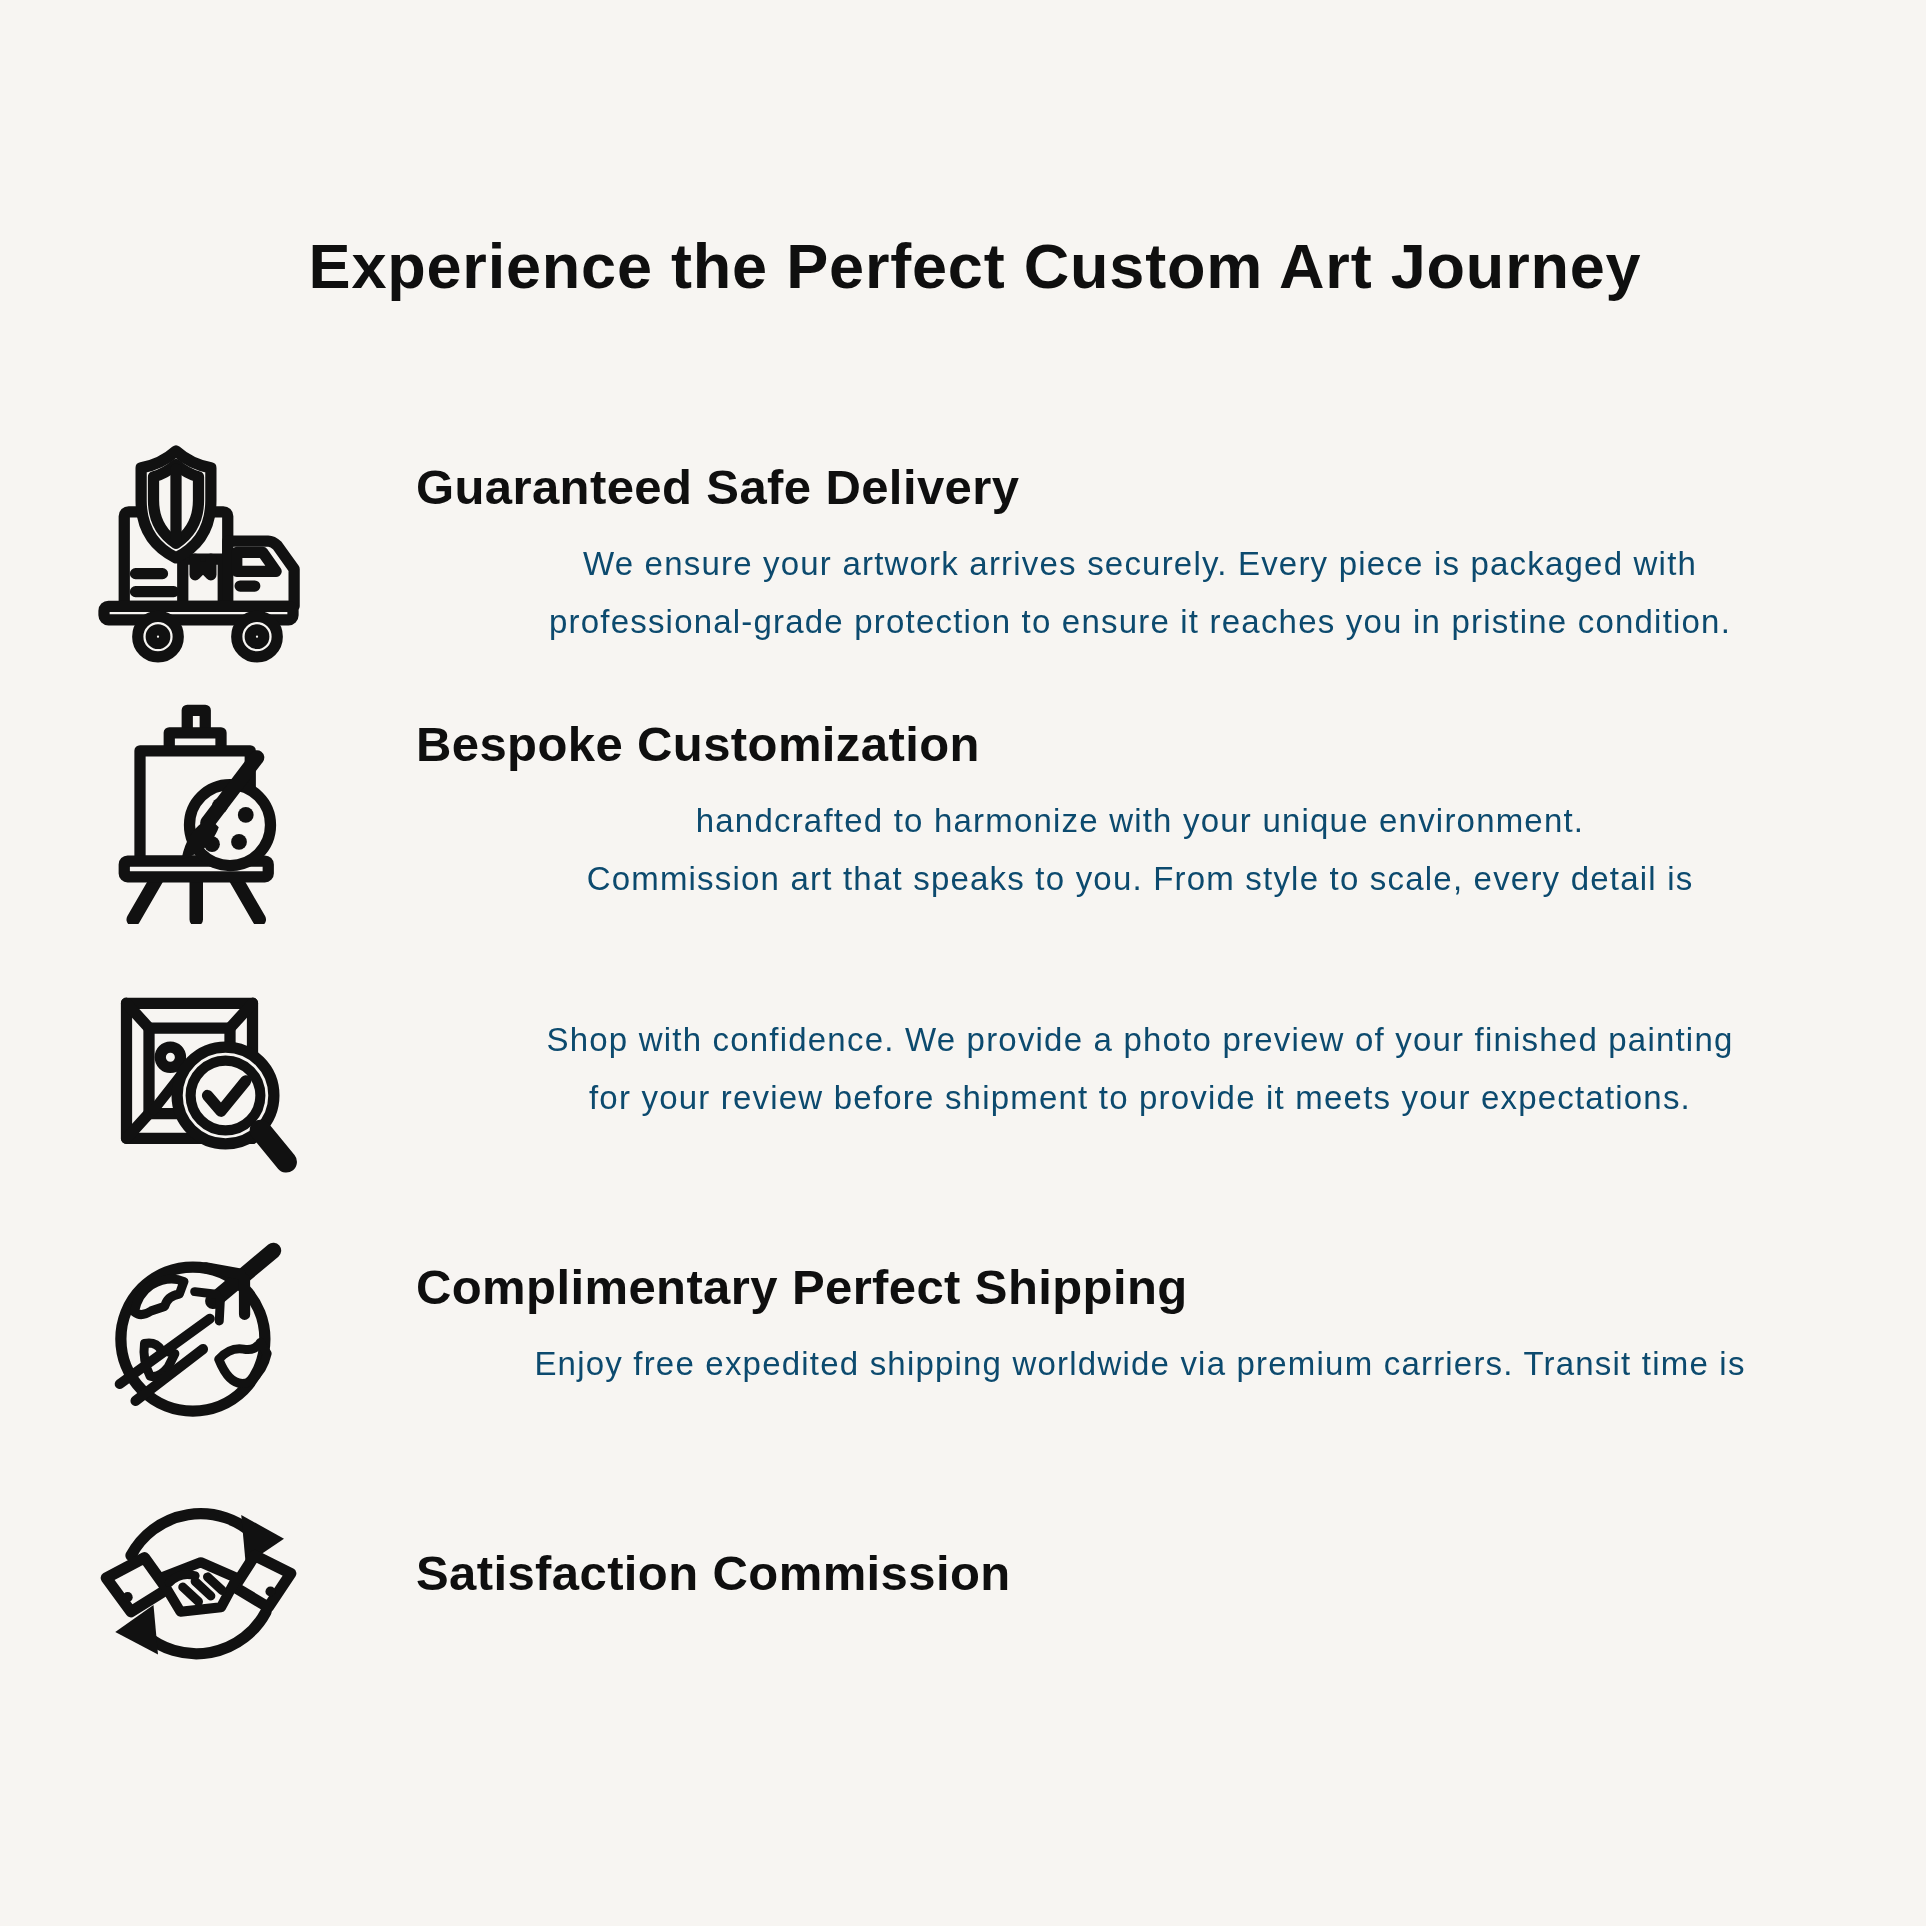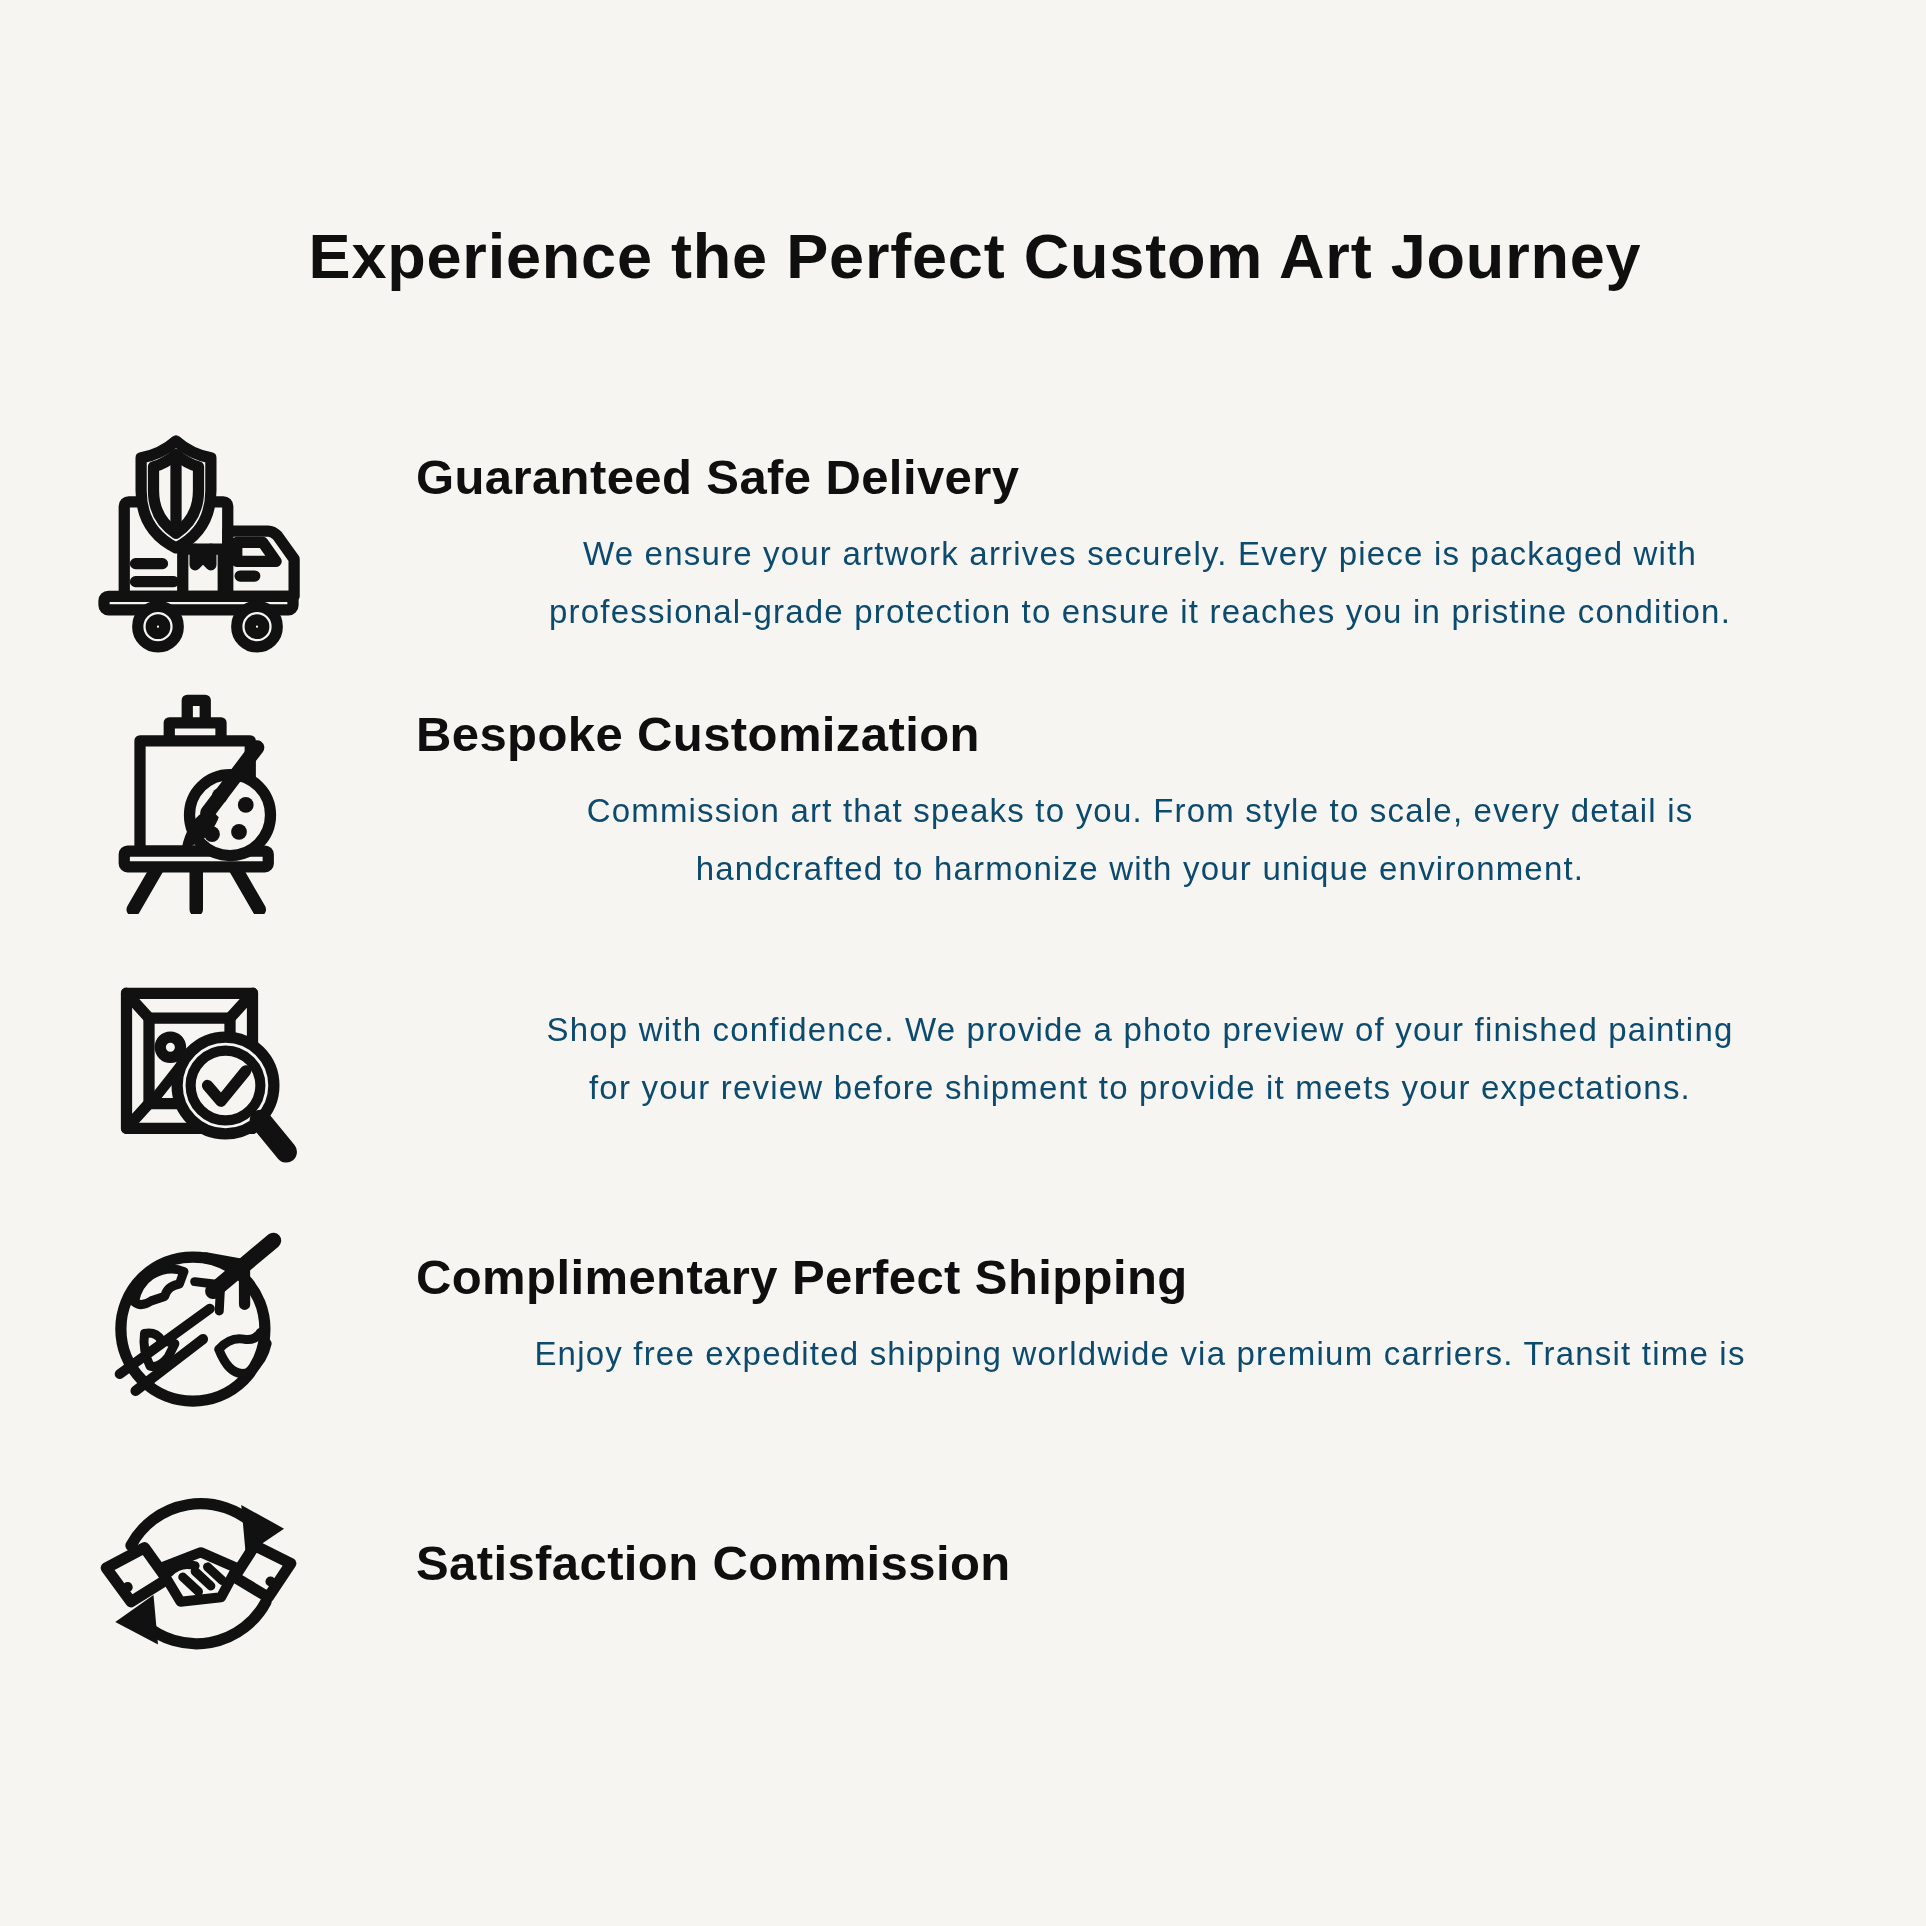--- a/index.html
+++ b/index.html
@@ -3,21 +3,21 @@
 <meta charset="utf-8">
 <style>
   * { margin:0; padding:0; box-sizing:border-box; }
   html, body { width:1926px; height:1926px; }
   body {
     background:#f7f5f2;
     font-family:"Liberation Sans", sans-serif;
     color:#161616;
     overflow:hidden;
   }
-  .page { padding:220px 62px 0 86px; }
+  .page { padding:220px 62px 0 86px;margin-top:10px; }
   .title {
     text-align:center;
     font-size:63px;
     font-weight:bold;
     letter-spacing:0.8px;
     color:#0f0f0f;
   }
   .features { margin-top:140px; }
   .feature {
     display:flex;
@@ -107,22 +107,22 @@
             <circle class="fill" cx="142" cy="103" r="7"></circle>
             <circle class="fill" cx="136" cy="127" r="7"></circle>
             <circle class="fill" cx="112" cy="129" r="7"></circle>
             <path d="M152 52 L108 110" stroke-width="13"></path>
             <path class="fill" d="M110 106 C96 112 88 126 85 142 C101 139 113 128 118 114 Z"></path>
           </g>
         </svg>
       </div>
       <div class="text-col">
         <h2 class="heading">Bespoke Customization</h2>
+        <div class="body-line">handcrafted to harmonize with your unique environment.</div>
         <div class="body-line">Commission art that speaks to you. From style to scale, every detail is</div>
-        <div class="body-line">handcrafted to harmonize with your unique environment.</div>
       </div>
     </div>
 
     <div class="feature">
       <div class="icon-box">
         <svg viewBox="0 0 200 200">
           <g class="stroke">
             <rect class="fillbg" x="36" y="42" width="112" height="120"></rect>
             <path d="M36 42 L56 64 M148 42 L128 64 M36 162 L56 140 M148 162 L128 140"></path>
             <rect x="56" y="64" width="72" height="76"></rect>

